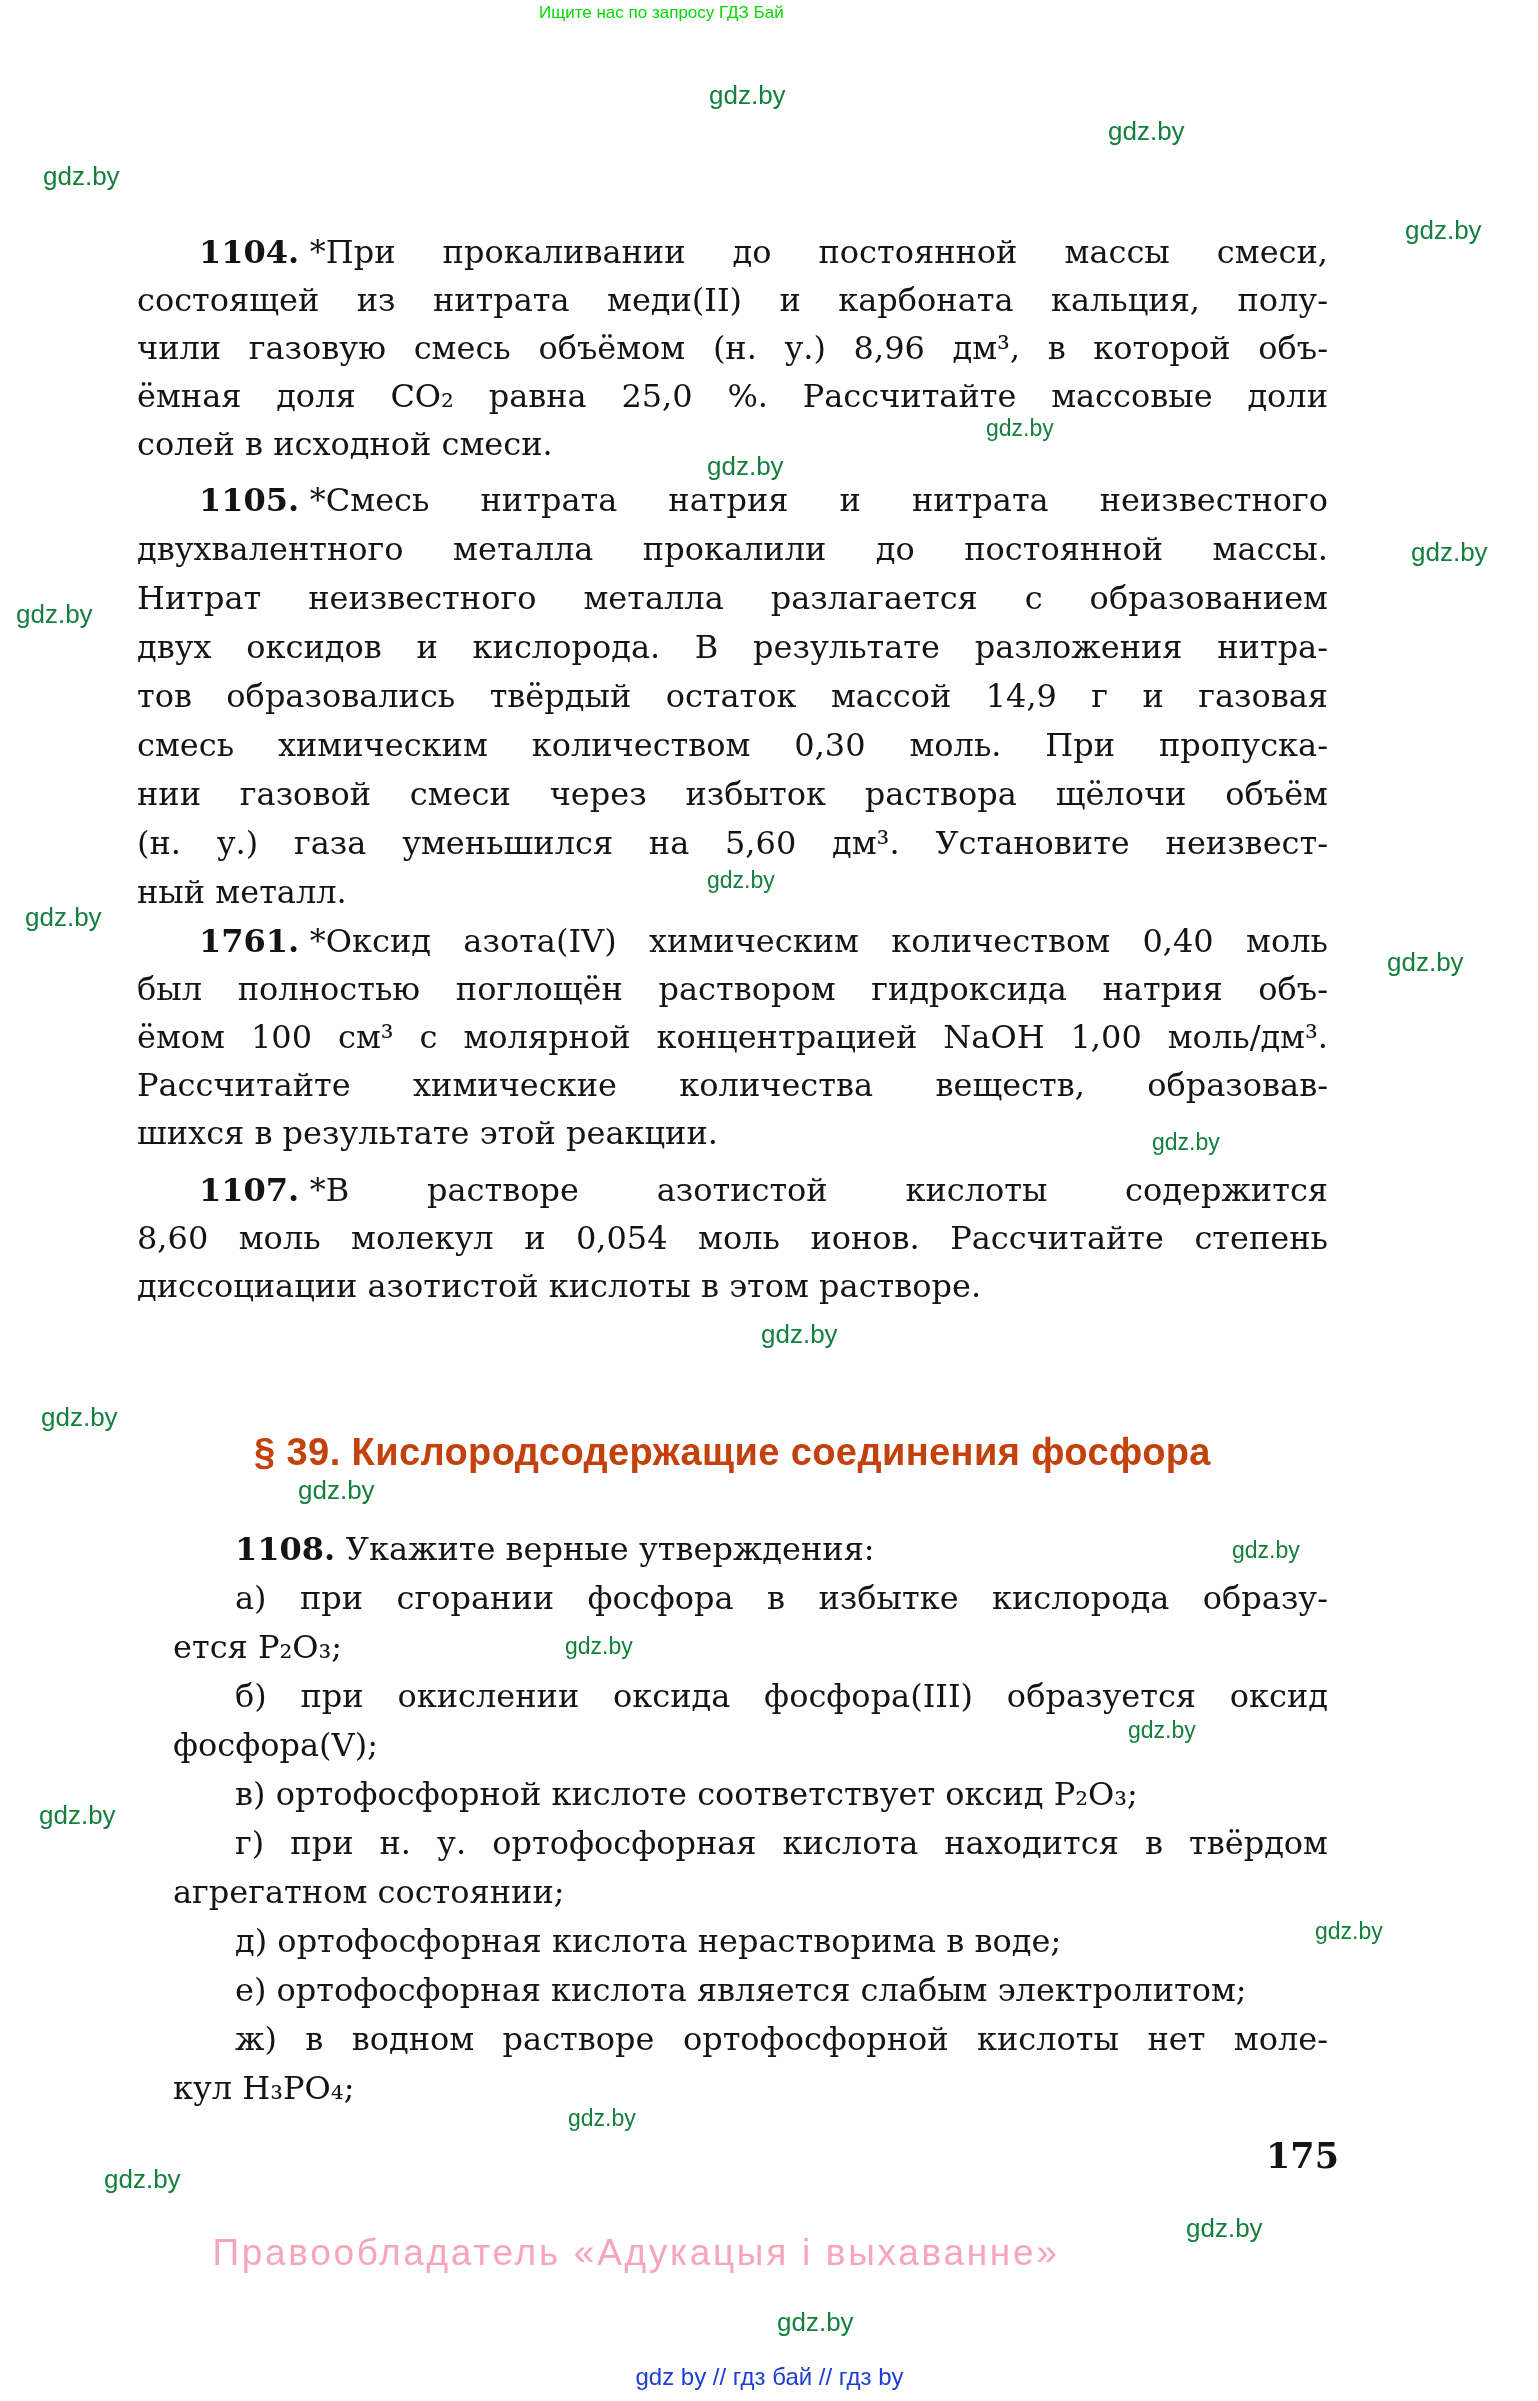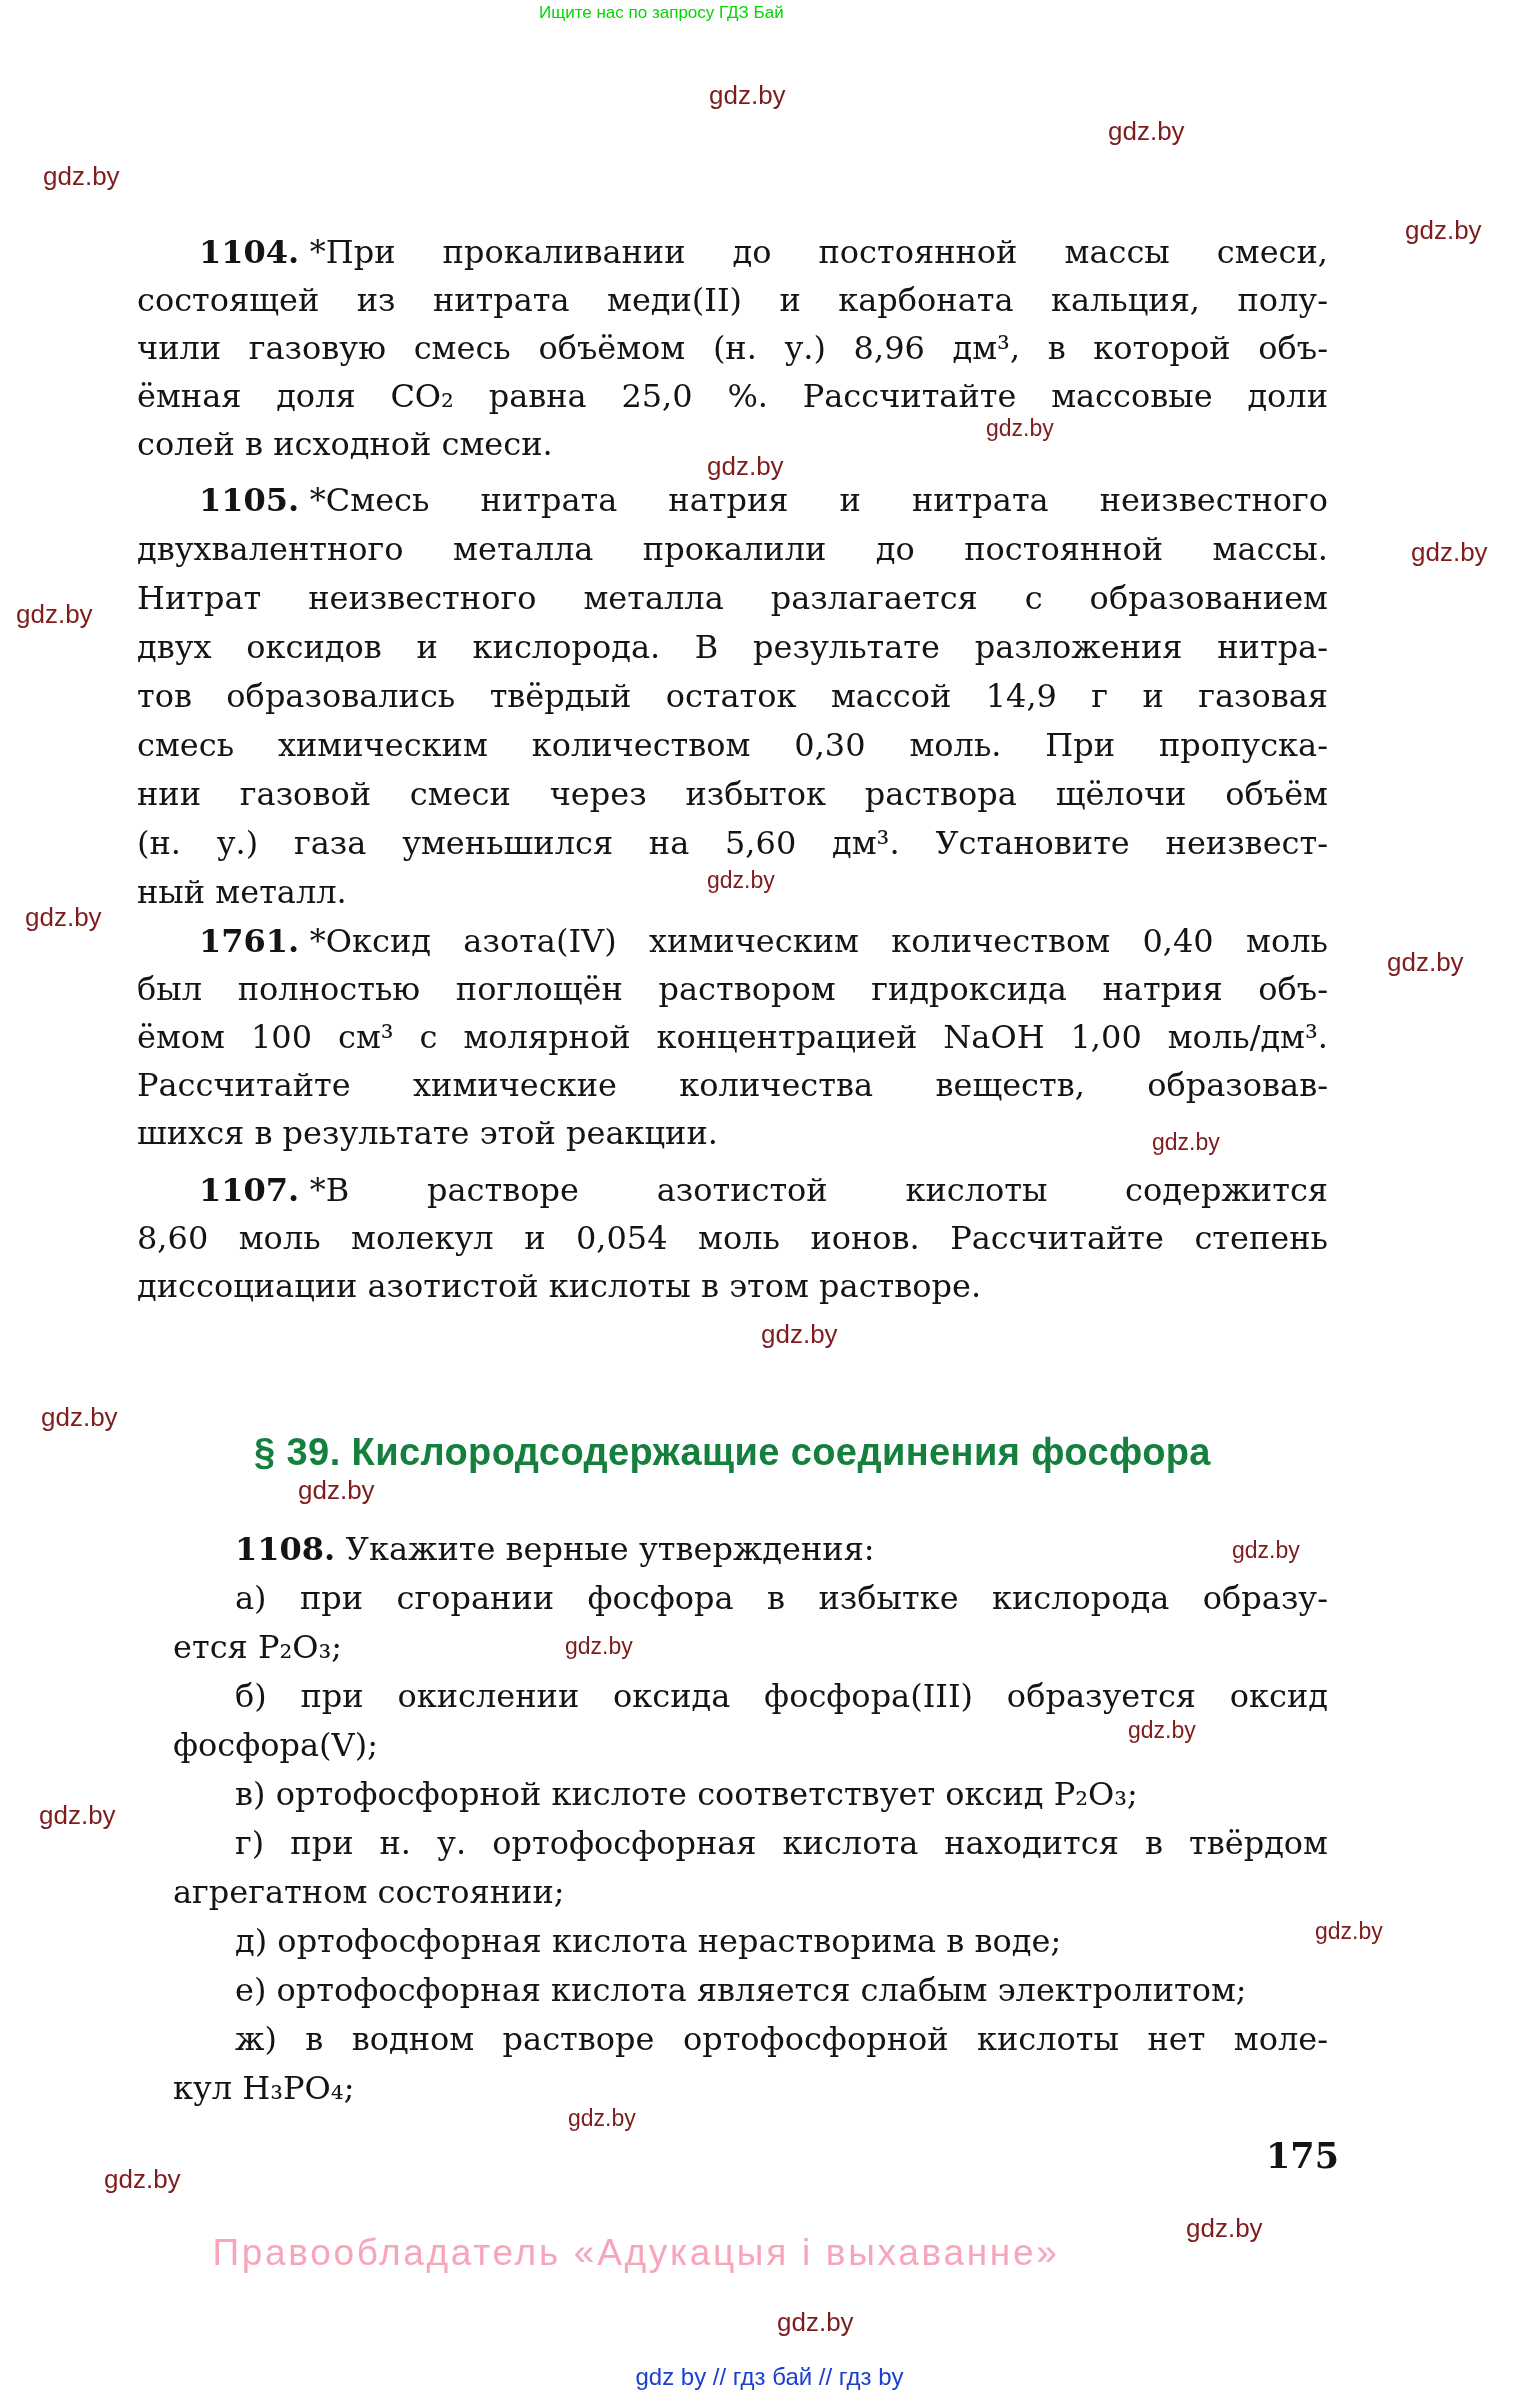--- a/index.html
+++ b/index.html
@@ -14,40 +14,40 @@
   
   .promo{
     position:absolute;left:539px;top:2.7px;
     font-family:"Liberation Sans",sans-serif;
     font-size:17px;color:#00d800;white-space:nowrap;
   }
   
   .wm{
     position:absolute;
     font-family:"Liberation Sans",sans-serif;
-    font-size:26px;color:#7f1d1d;white-space:nowrap;
+    font-size:26px;color:#15803d;white-space:nowrap;
   }
   .wm.sm{font-size:23px;}
   
   .content{
     position:absolute;left:137px;top:0;width:1191px;height:100%;
     font-size:32px;
   }
   .para{position:absolute;left:0;width:1191px;}
   .ln{line-height:48px;}
   .lh55 .ln{line-height:49px;}
   .lh555 .ln{line-height:49px;margin-left:36px;}
   .j{text-align:justify;text-align-last:justify;}
   .ind{text-indent:62px;}
   .num{font-weight:bold;margin-right:10.6px;}
   .heading{
     position:absolute;left:0;top:1429px;width:1191px;margin:0;
     font-family:"Liberation Sans",sans-serif;
     font-weight:bold;font-size:38px;line-height:46px;
-    text-align:center;color:#15803d;letter-spacing:0.4px;
+    text-align:center;color:#c2410c;letter-spacing:0.4px;
   }
   .pagenum{
     position:absolute;left:1266px;top:2135px;
     font-weight:bold;font-size:35px;
   }
   .footer{
     position:absolute;left:0;top:2232px;width:1272px;
     text-align:center;
     font-family:"Liberation Sans",sans-serif;
     font-size:37px;letter-spacing:2.7px;color:#f7a6ba;

